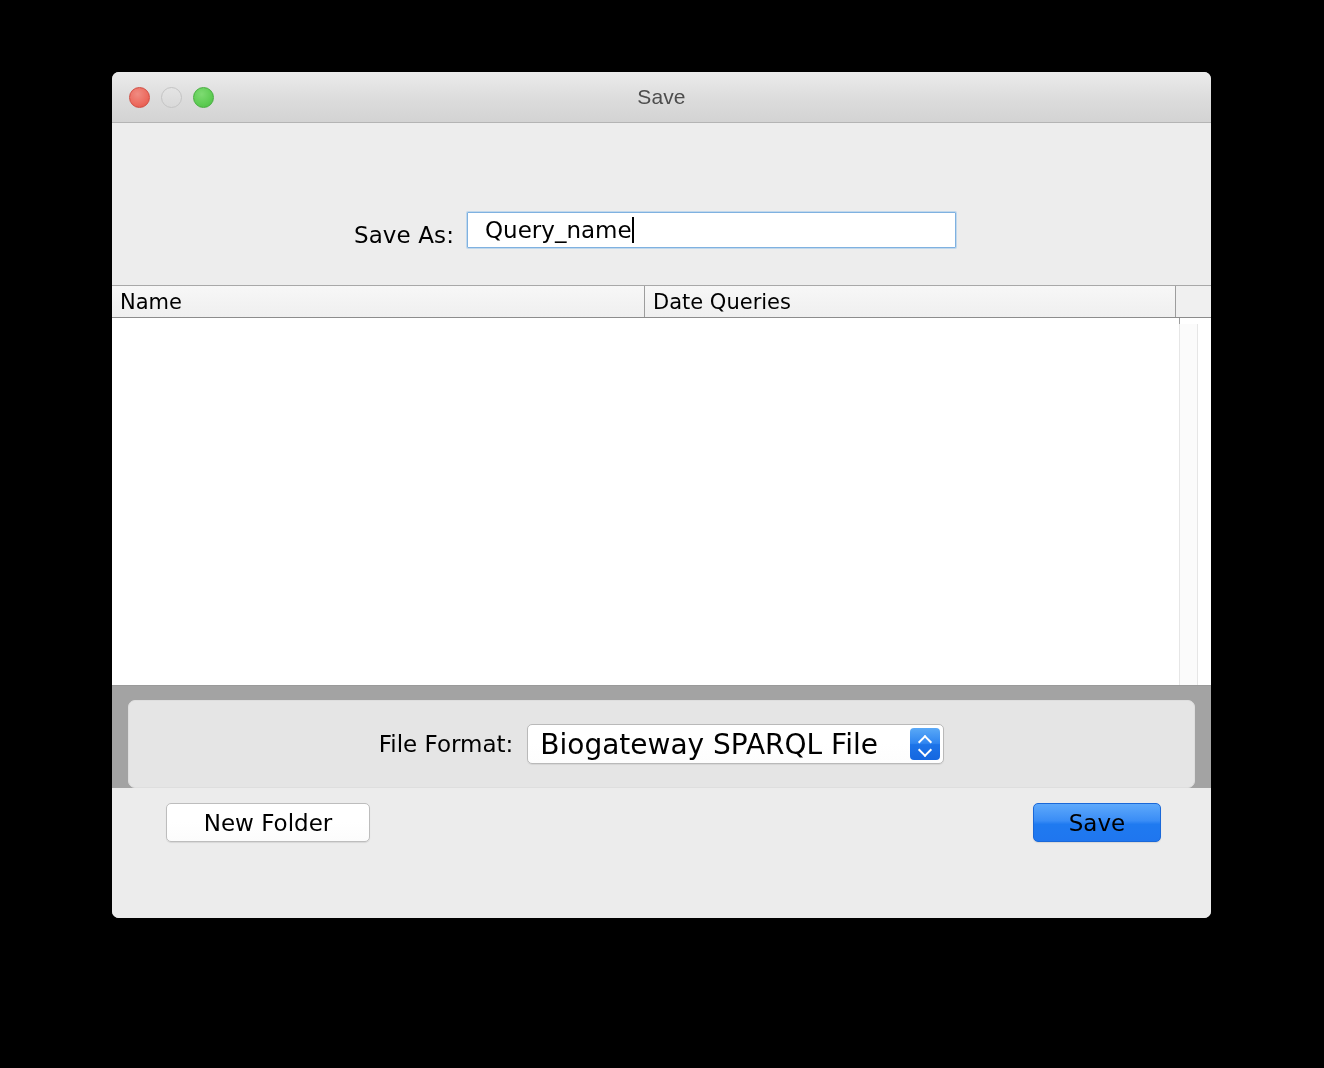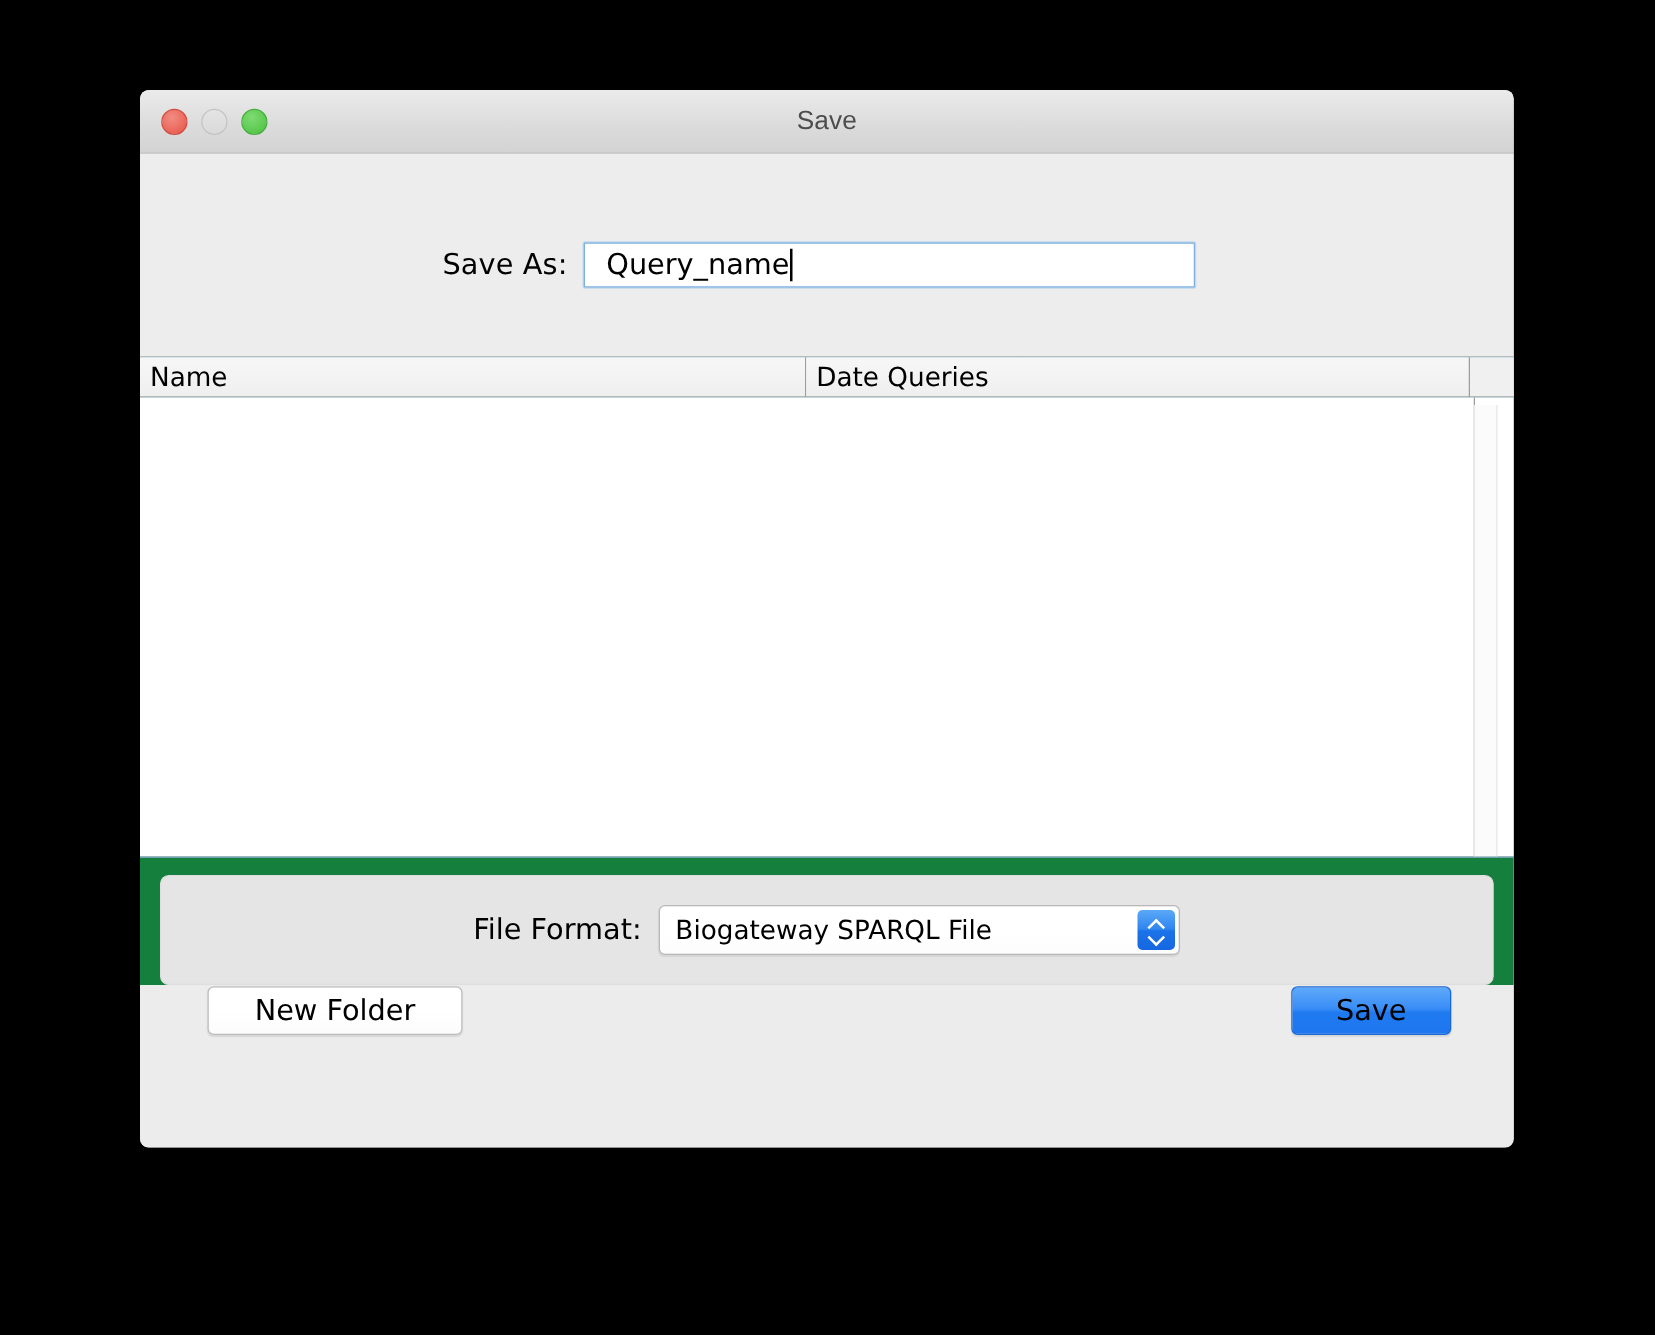--- a/index.html
+++ b/index.html
@@ -79,24 +79,24 @@
   
   .top-area {
     flex: 0 0 162px;
     background: #ededed;
     position: relative;
     border-bottom: 1px solid #a8a8a8;
   }
   .saveas-row {
     position: absolute;
     left: 0;
-    top: 71px;
+    top: 89px;
     width: 100%;
     display: flex;
-    align-items: center;
+    align-items: flex-end;
     border-radius: 13px;
   }
   .saveas-label {
     width: 355px;
     text-align: right;
     font-size: 23px;
     color: #000;
     padding-right: 13px;
     box-sizing: border-box;
     letter-spacing: 0.1px;
@@ -262,21 +262,21 @@
     right: 31px;
     top: 0;
     bottom: 0;
     width: 1px;
     background: #9d9d9d;
   }
 
   
   .accessory {
     flex: 0 0 100px;
-    background: #15803d;
+    background: #a3a3a3;
     display: flex;
     align-items: center;
     justify-content: center;
     padding: 14px 16px 0 16px;
     box-sizing: border-box;
   }
   .accessory-inner {
     width: 100%;
     height: 86px;
     background: #e5e5e5;
@@ -286,32 +286,32 @@
     align-items: center;
     justify-content: center;
   }
   .format-label {
     font-size: 23px;
     color: #000;
     margin-right: 14px;
   }
   .popup.formatpop { width: 417px; }
   .popup.formatpop .popup-text {
-    font-size: 21px;
+    font-size: 28px;
   }
 
   
   .bottombar {
     flex: 1 1 auto;
     background: #ececec;
     position: relative;
   }
   .btn {
     position: absolute;
-    top: 1px;
+    top: 15px;
     height: 39px;
     border-radius: 5px;
     display: flex;
     align-items: center;
     justify-content: center;
     font-size: 23px;
     color: #000;
     box-sizing: border-box;
     cursor: default;
     box-shadow: 0 1px 1px rgba(0,0,0,0.09);

